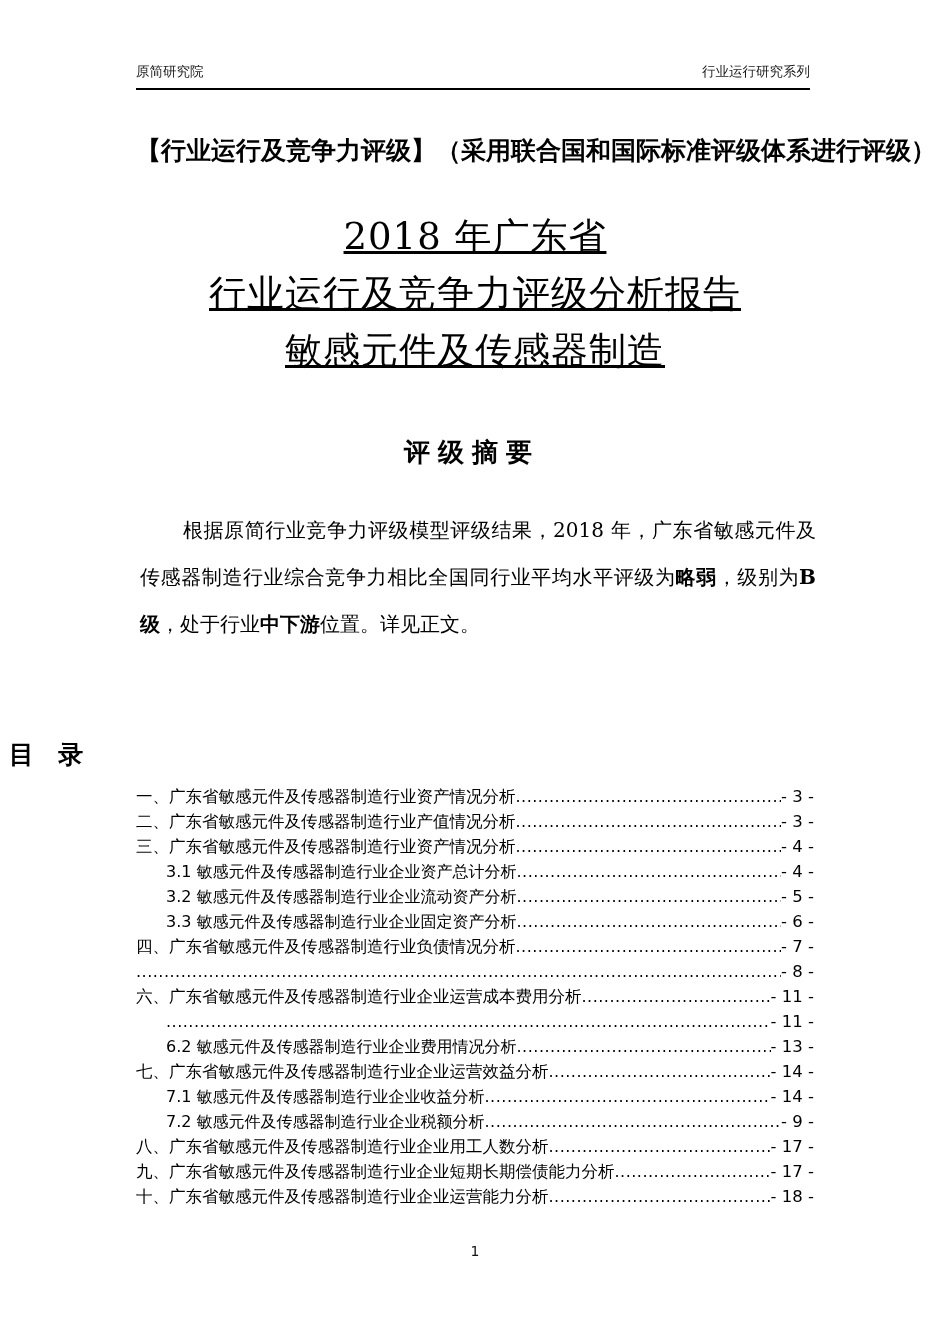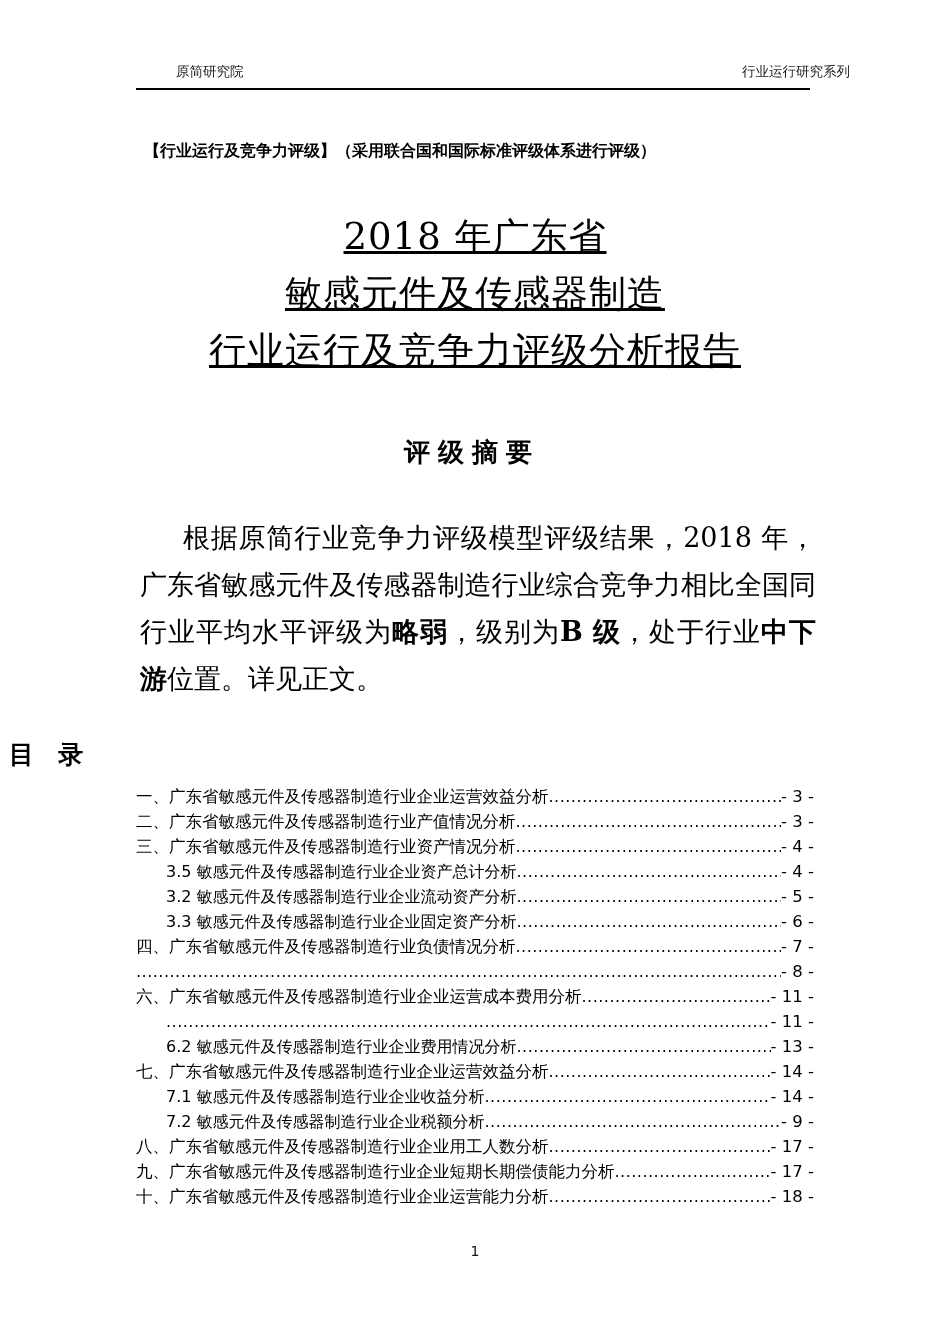--- a/index.html
+++ b/index.html
@@ -29,47 +29,47 @@
     left: 136px;
     top: 62px;
     width: 674px;
     display: flex;
     justify-content: space-between;
     align-items: flex-end;
     font-family: "DejaVu Sans", "Liberation Sans", sans-serif;
     font-size: 13.5px;
     line-height: 18px;
     color: #1a1a1a;
-    margin-left: 40px;
   }
   .page-header .hdr-left,
   .page-header .hdr-right {
     white-space: nowrap;
   }
   .header-rule {
     position: absolute;
     left: 136px;
     top: 88px;
     width: 674px;
     height: 2.4px;
     background: #000000;
   }
 
   
   .rating-band {
     position: absolute;
-    left: 144px;
+    left: 136px;
     top: 136px;
     width: 700px;
     font-family: "DejaVu Serif", "Liberation Serif", serif;
     font-weight: bold;
-    font-size: 16px;
+    font-size: 25px;
     line-height: 30px;
     letter-spacing: 0px;
     white-space: nowrap;
+    text-align: right;
   }
 
   
   .doc-title {
     position: absolute;
     left: 0;
     top: 208px;
     width: 950px;
     text-align: center;
     font-family: "DejaVu Serif", "Liberation Serif", serif;
@@ -96,21 +96,21 @@
     letter-spacing: 8px;
     text-indent: 8px;
   }
 
   .summary-body {
     position: absolute;
     left: 140px;
     top: 487px;
     width: 676px;
     font-family: "DejaVu Serif", "Liberation Serif", serif;
-    font-size: 27px;
+    font-size: 20px;
     line-height: 47px;
     text-align: justify;
     text-justify: inter-ideograph;
     text-indent: 43px;
   }
   .summary-body b {
     font-weight: bold;
   }
 
   
@@ -185,50 +185,50 @@
   <div class="page-header">
     <span class="hdr-left">原简研究院</span>
     <span class="hdr-right">行业运行研究系列</span>
   </div>
   <div class="header-rule"></div>
 
   <div class="rating-band">【行业运行及竞争力评级】（采用联合国和国际标准评级体系进行评级）</div>
 
   <div class="doc-title">
     <span class="tline">2018 年广东省</span>
+    <span class="tline">行业运行及竞争力评级分析报告</span>
     <span class="tline">敏感元件及传感器制造</span>
-    <span class="tline">行业运行及竞争力评级分析报告</span>
   </div>
 
   <div class="summary-heading">评级摘要</div>
 
   <p class="summary-body">
     <span>根据原简行业竞争力评级模型评级结果，2018 年，广东省敏感元件及传感器制造行业综合竞争力相比全国同行业平均水平评级为</span><b>略弱</b><span>，级别为</span><b>B 级</b><span>，处于行业</span><b>中下游</b><span>位置。详见正文。</span>
   </p>
 
   <div class="toc-heading">目 录</div>
 
   <nav class="toc">
       <div class="toc-entry level-1">
-        <span class="toc-text">一、广东省敏感元件及传感器制造行业企业运营效益分析</span>
+        <span class="toc-text">一、广东省敏感元件及传感器制造行业资产情况分析</span>
         <span class="toc-dots"></span>
         <span class="toc-page">- 3 -</span>
       </div>
       <div class="toc-entry level-1">
         <span class="toc-text">二、广东省敏感元件及传感器制造行业产值情况分析</span>
         <span class="toc-dots"></span>
         <span class="toc-page">- 3 -</span>
       </div>
       <div class="toc-entry level-1">
         <span class="toc-text">三、广东省敏感元件及传感器制造行业资产情况分析</span>
         <span class="toc-dots"></span>
         <span class="toc-page">- 4 -</span>
       </div>
       <div class="toc-entry level-2">
-        <span class="toc-text">3.5 敏感元件及传感器制造行业企业资产总计分析</span>
+        <span class="toc-text">3.1 敏感元件及传感器制造行业企业资产总计分析</span>
         <span class="toc-dots"></span>
         <span class="toc-page">- 4 -</span>
       </div>
       <div class="toc-entry level-2">
         <span class="toc-text">3.2 敏感元件及传感器制造行业企业流动资产分析</span>
         <span class="toc-dots"></span>
         <span class="toc-page">- 5 -</span>
       </div>
       <div class="toc-entry level-2">
         <span class="toc-text">3.3 敏感元件及传感器制造行业企业固定资产分析</span>

